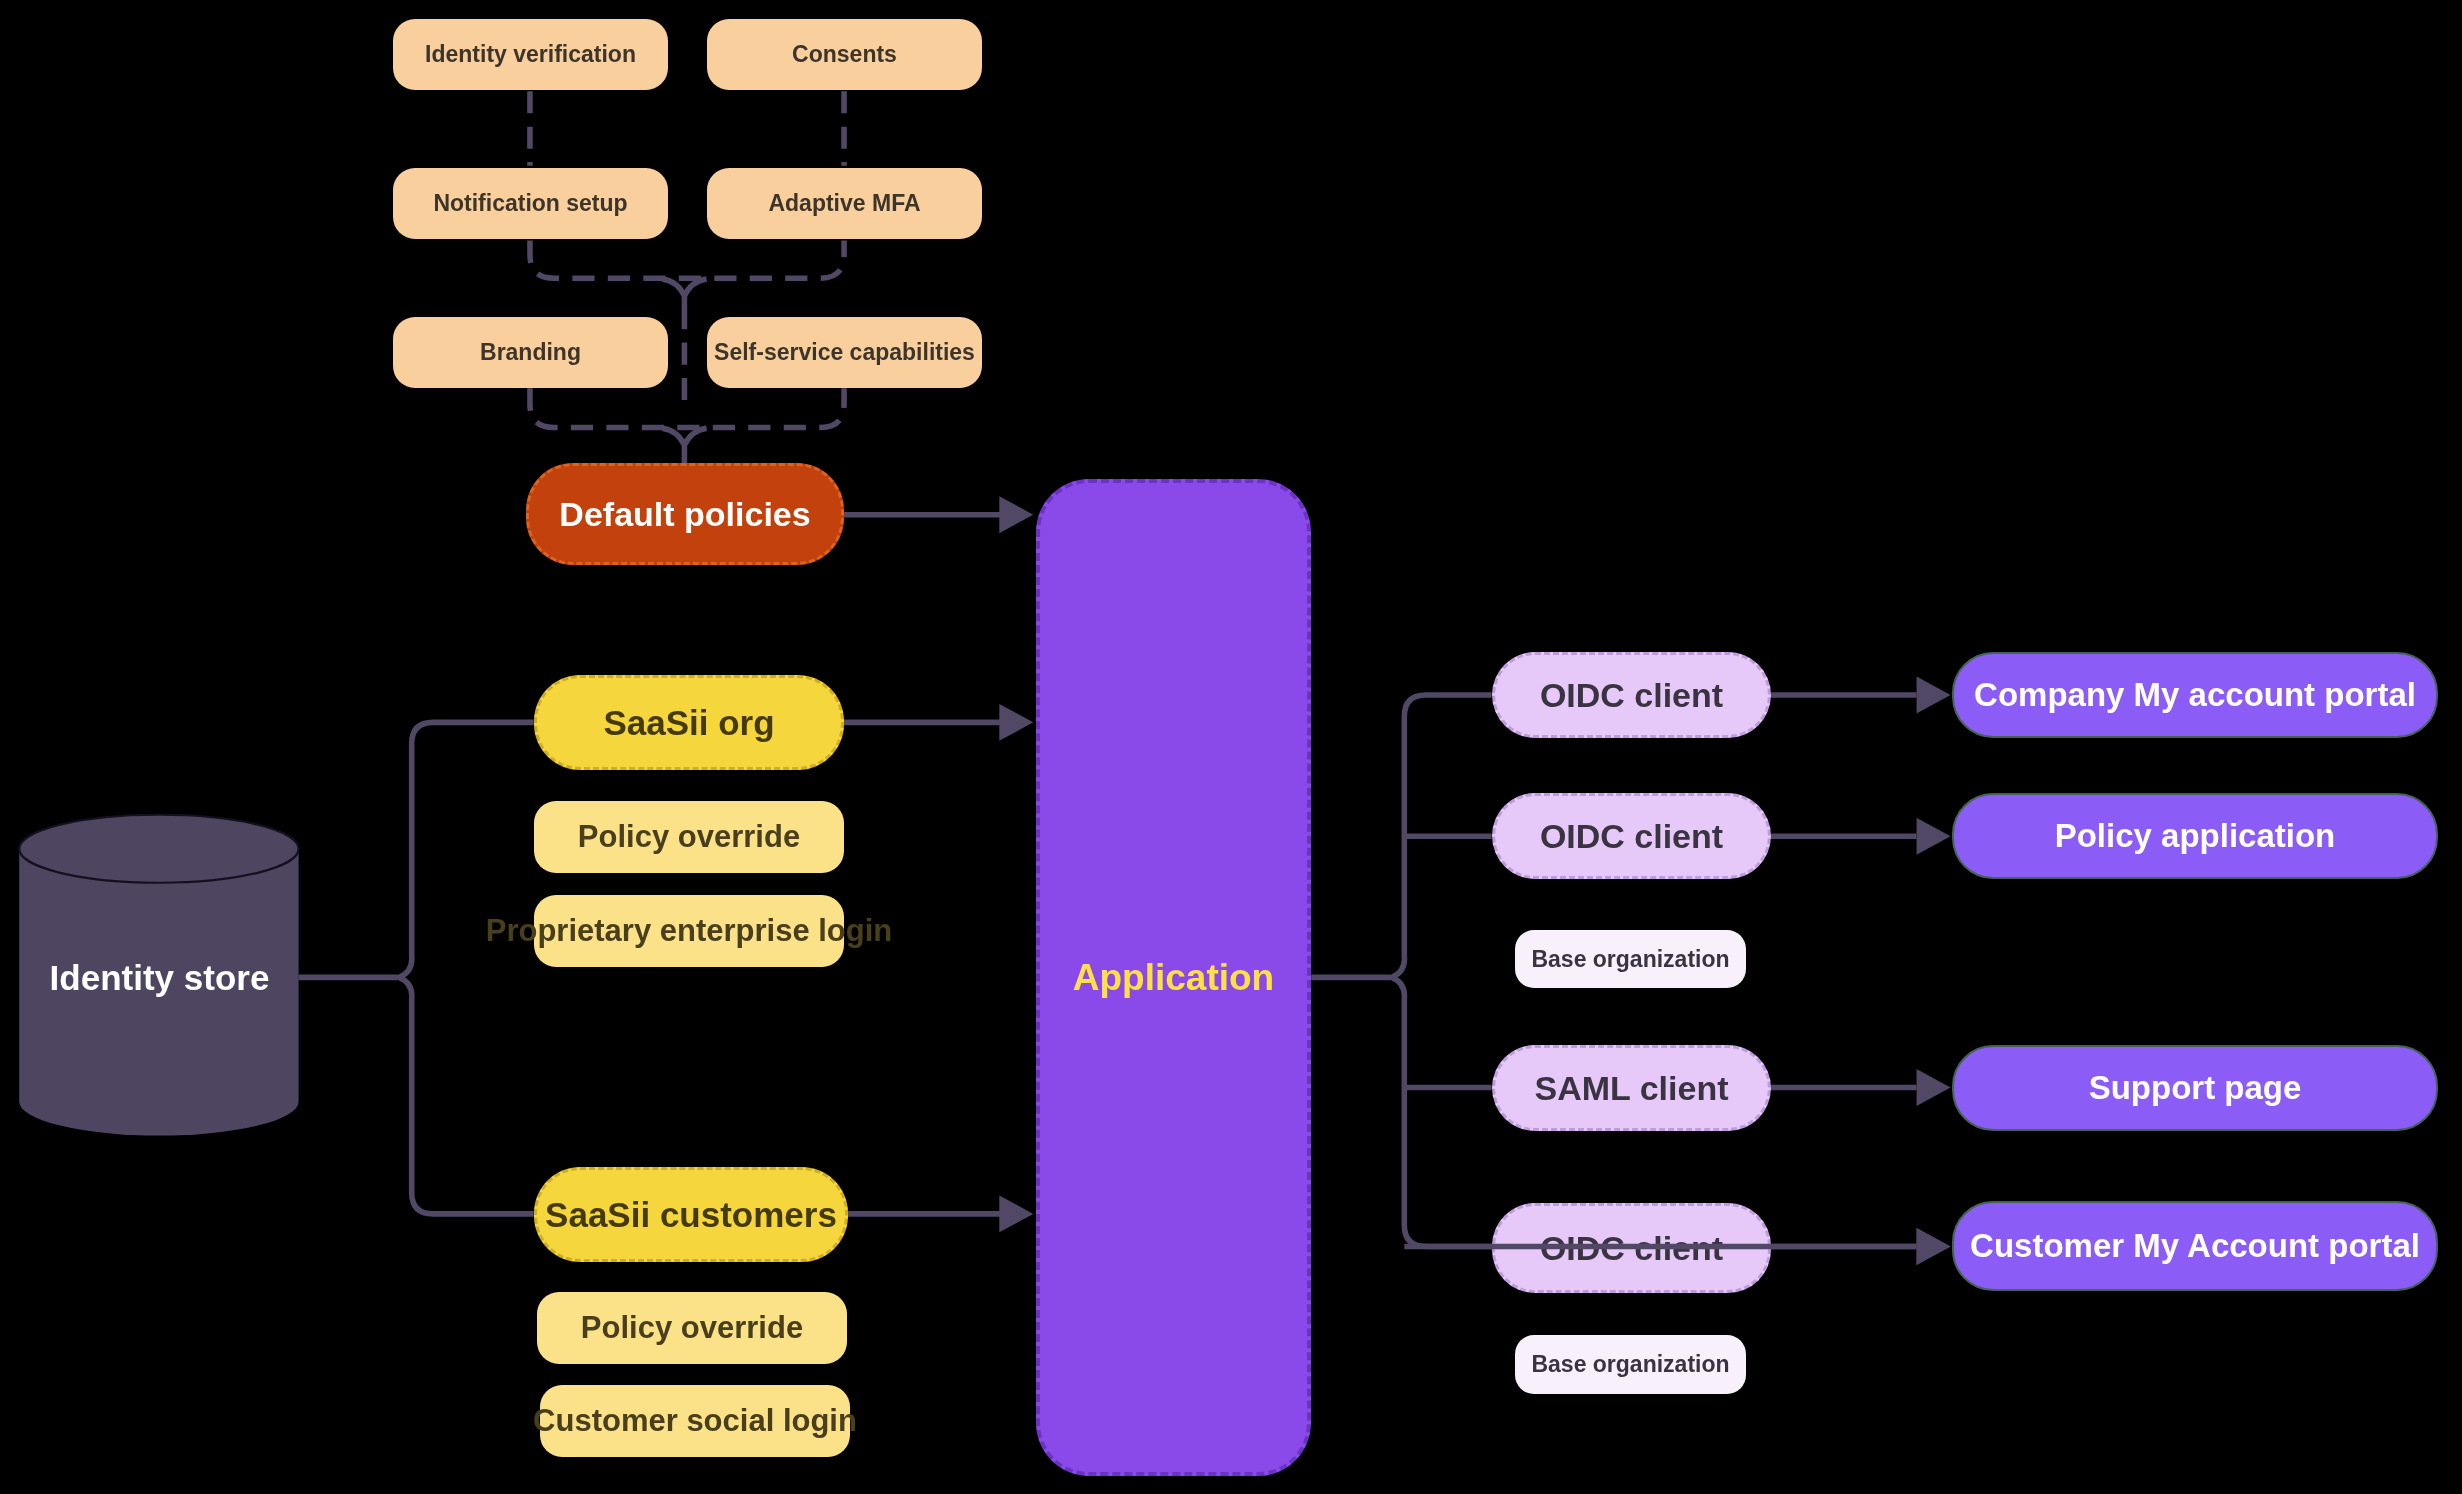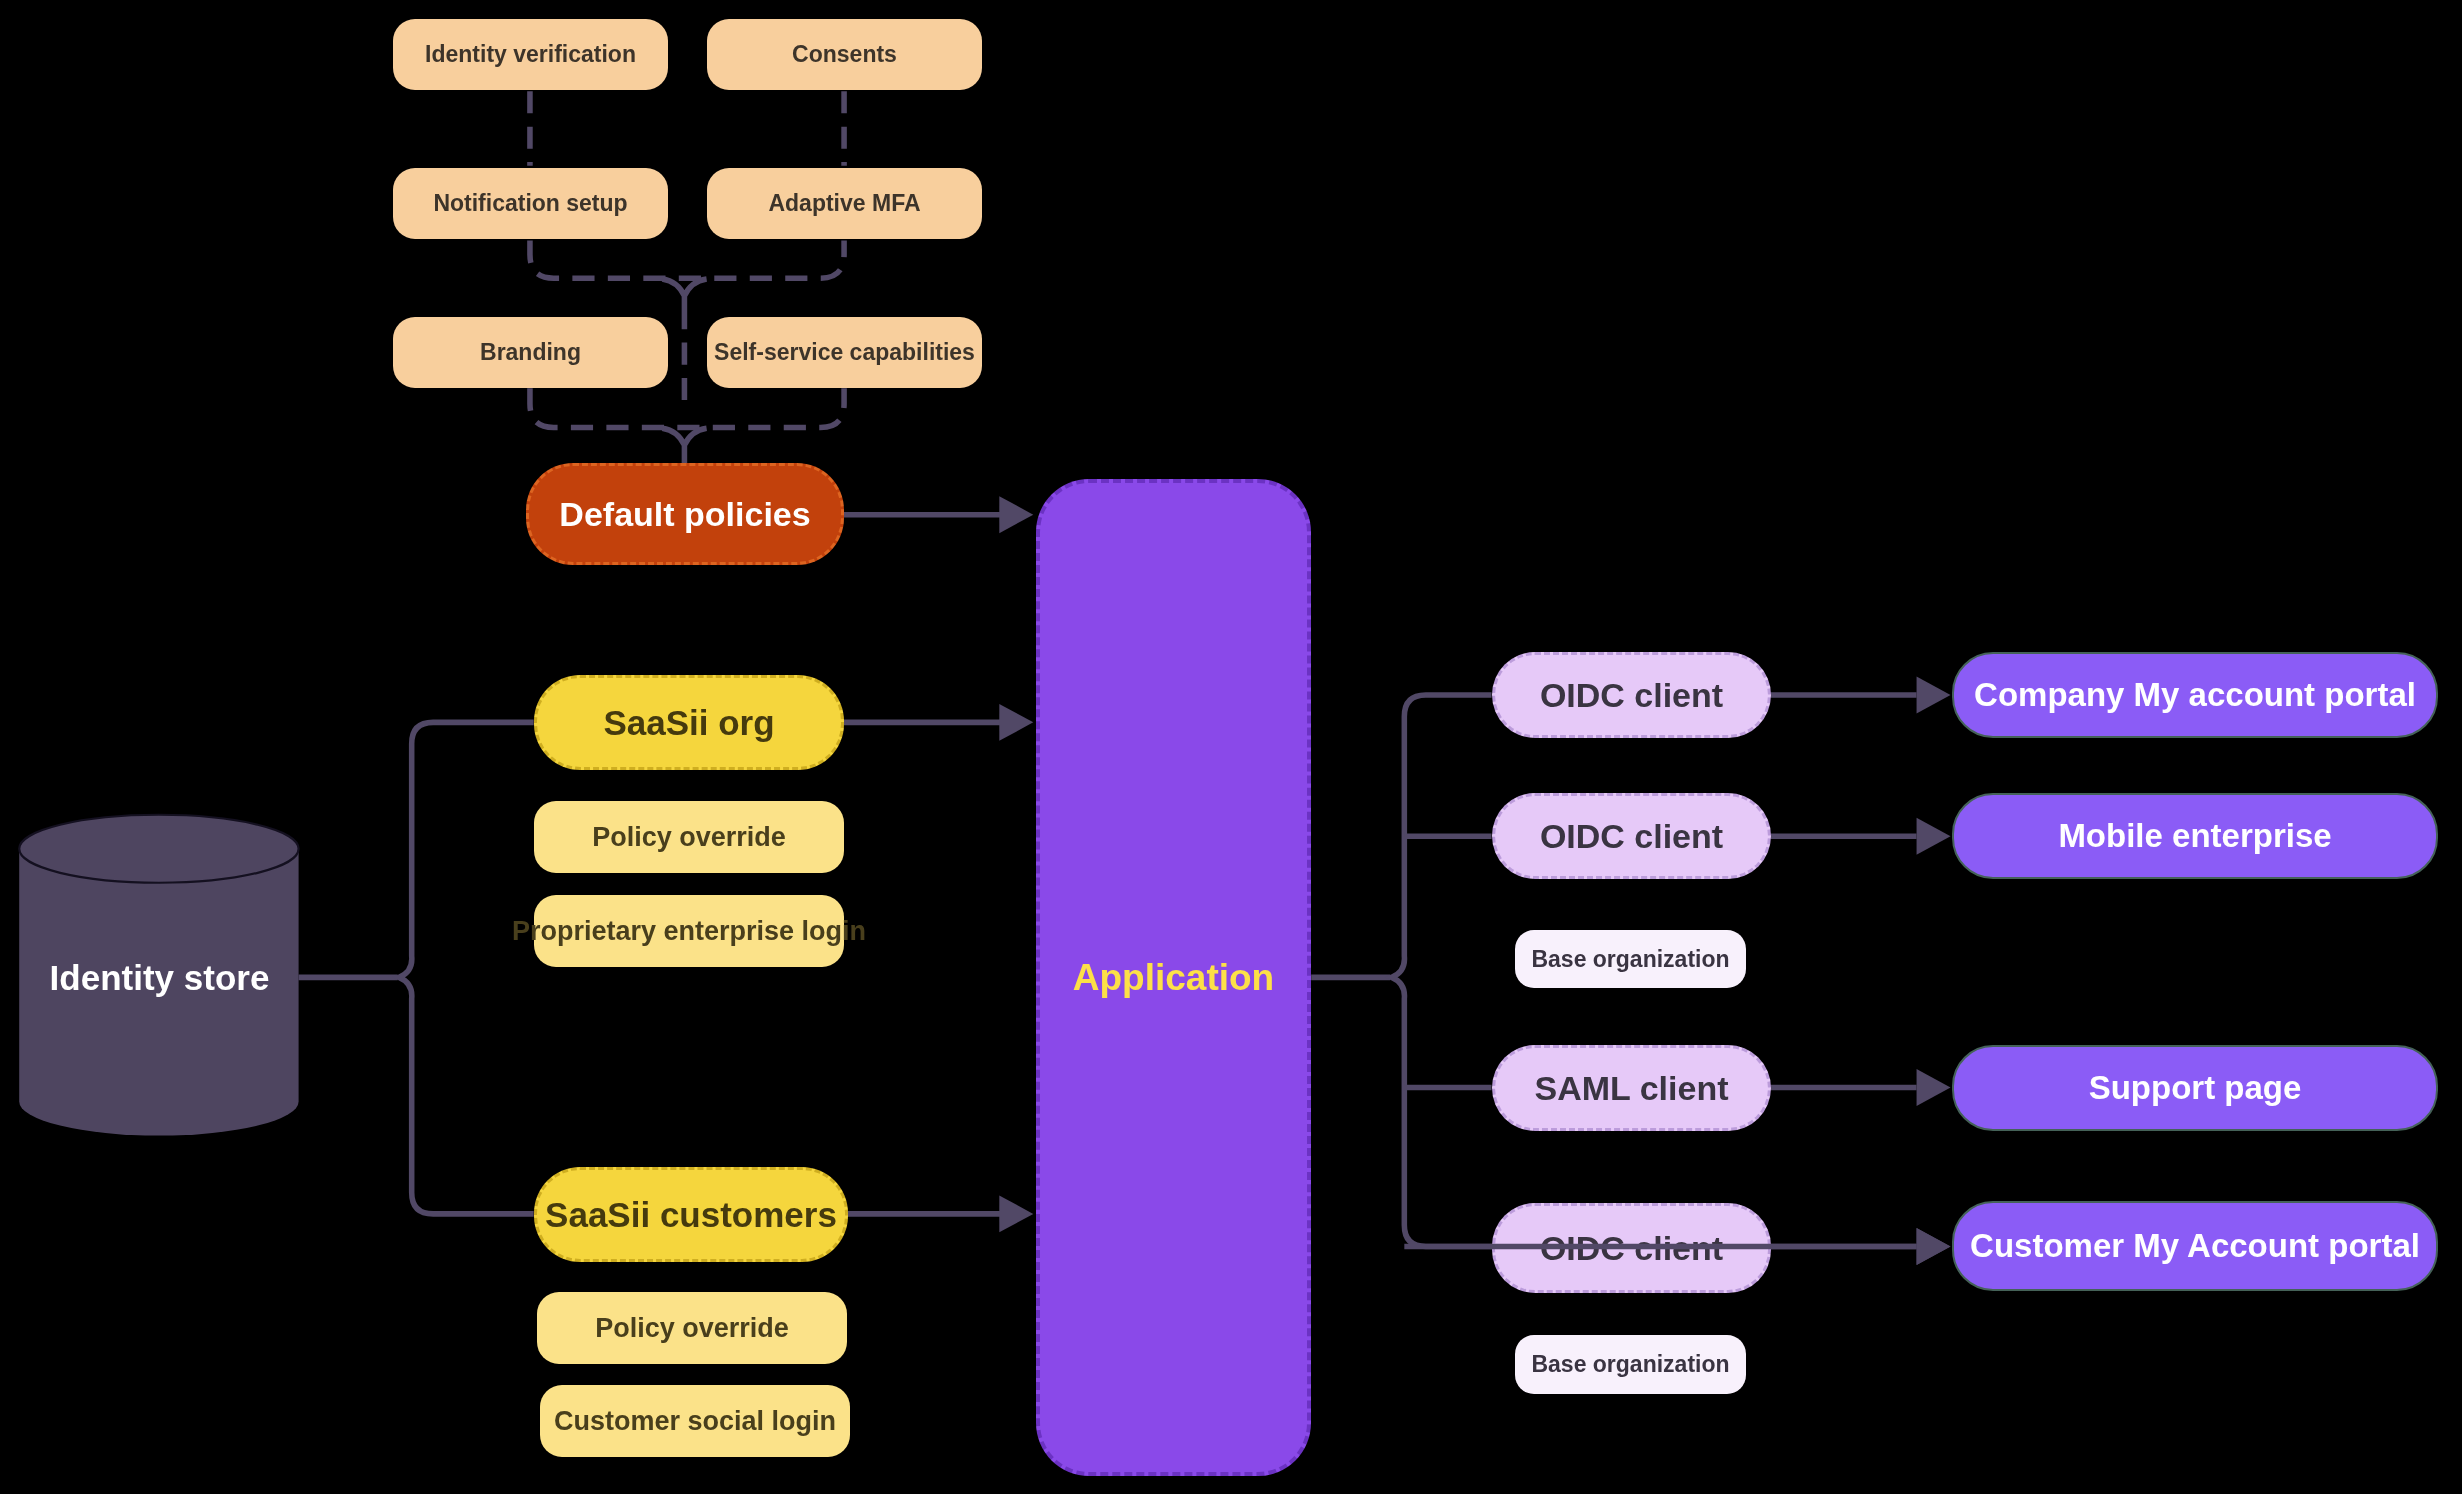--- a/index.html
+++ b/index.html
@@ -7,21 +7,21 @@
     position:relative;width:2462px;height:1495px;background:#000000;
     overflow:hidden;font-family:"Liberation Sans","DejaVu Sans",sans-serif;
   }
   .wires{position:absolute;left:0;top:0;width:2462px;height:1495px;pointer-events:none;}
   .node{
     position:absolute;display:flex;align-items:center;justify-content:center;
     box-sizing:border-box;text-align:left;
   }
   .node span{white-space:nowrap;}
   .peach{background:#f8cf9d;border-radius:22px;color:#3d342a;font-size:23px;font-weight:600;}
-  .lightyellow{background:#fbe289;border-radius:22px;color:#493f1c;font-size:27px;font-weight:600;}
+  .lightyellow{background:#fbe289;border-radius:22px;color:#493f1c;font-size:31px;font-weight:600;}
   .orange{background:#c2410c;border:3.7px dashed #dd6420;border-radius:47px;color:#fff;font-size:34px;font-weight:700;}
   .yellow{background:#f5d63d;border:3.7px dashed #cfae20;border-radius:46px;color:#453a0e;font-size:35px;font-weight:700;}
   .purple{background:#8a49e9;border:4.4px dashed #6b32c3;border-radius:53px;color:#fde047;font-size:37px;font-weight:700;}
   .lavender{background:#e6c9f8;border:3px dashed #bc9cdb;border-radius:43px;color:#3a3442;font-size:34px;font-weight:600;}
   .whitebox{background:#f8f1fc;border-radius:19px;color:#3a3442;font-size:23px;font-weight:600;}
   .green{background:#8b5cf6;border:2.2px solid #456258;border-radius:41px;color:#fff;font-size:33px;font-weight:700;}
   .cyl-label{
     position:absolute;left:47px;top:915px;width:225px;height:126px;
     display:flex;align-items:center;justify-content:center;text-align:center;
     color:#fff;font-size:35px;font-weight:700;line-height:1.72;
@@ -145,21 +145,21 @@
     <span>OIDC client</span>
   </div>
   <div class="node whitebox" style="left:1515px;top:1335px;width:231px;height:59px">
     <span>Base organization</span>
   </div>
 
   <div class="node green" style="left:1952px;top:652px;width:486px;height:86px">
     <span>Company My account portal</span>
   </div>
   <div class="node green" style="left:1952px;top:793px;width:486px;height:86px">
-    <span>Mobile enterprise</span>
+    <span>Policy application</span>
   </div>
   <div class="node green" style="left:1952px;top:1045px;width:486px;height:86px">
     <span>Support page</span>
   </div>
   <div class="node green" style="left:1952px;top:1201px;width:486px;height:90px">
     <span>Customer My Account portal</span>
   </div>
 
   <svg class="wires" viewBox="0 0 3331 2022" xmlns="http://www.w3.org/2000/svg">
     <path d="M 1900 1686 H 2593" stroke="#514866" stroke-width="7.5" fill="none"></path>

